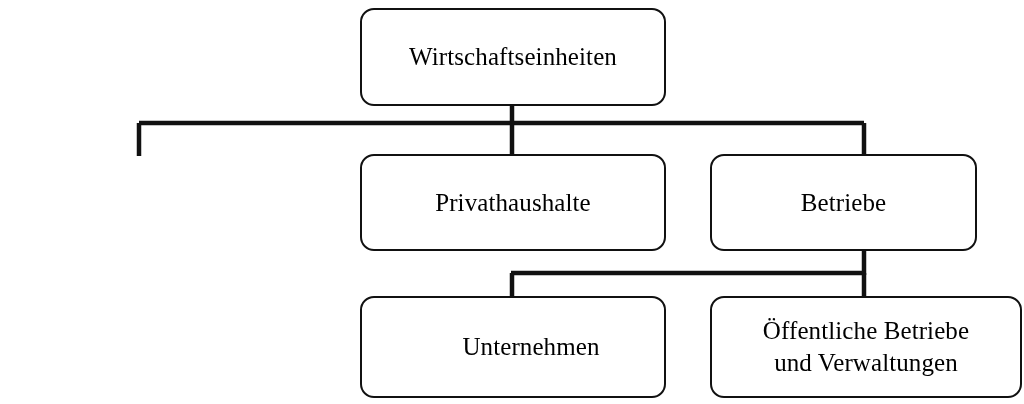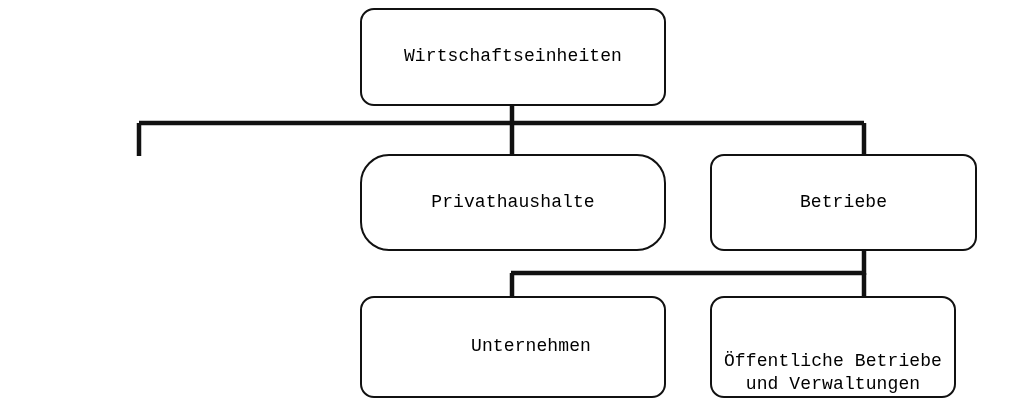--- a/index.html
+++ b/index.html
@@ -34,22 +34,22 @@
     background: #ffffff;
     display: flex;
     align-items: center;
     justify-content: center;
     text-align: center;
   }
   .node-box.filled {
     background: #e8e8e8;
   }
   .node-label {
-    font-family: Liberation Mono, monospace;
-    font-size: 18px;
+    font-family: Liberation Serif, serif;
+    font-size: 25px;
     line-height: 1.28;
     color: #000000;
     font-weight: 400;
     letter-spacing: 0.1px;
     white-space: pre-line;
     padding: 0 6px;
   }
 </style>
 </head>
 <body>
@@ -74,30 +74,30 @@
       <path d="M 512 273 L 512 298"></path>
       <path d="M 864 273 L 864 298"></path>
     </g>
   </svg>
 
   <div class="node-box" id="node-0" style="left: 360px; top: 8px; width: 306px; height: 98px;">
     <span class="node-label">Wirtschaftseinheiten</span>
   </div>
 
 
-  <div class="node-box" id="node-2" style="left: 360px; top: 154px; width: 306px; height: 97px; border-radius: 29px;">
+  <div class="node-box" id="node-2" style="left: 360px; top: 154px; width: 306px; height: 97px;">
     <span class="node-label">Privathaushalte</span>
   </div>
 
   <div class="node-box" id="node-3" style="left: 710px; top: 154px; width: 267px; height: 97px;">
     <span class="node-label">Betriebe</span>
   </div>
 
   <div class="node-box" id="node-4" style="left: 360px; top: 296px; width: 306px; height: 102px; padding-left: 36px;">
     <span class="node-label">Unternehmen</span>
   </div>
 
-  <div class="node-box" id="node-5" style="left: 710px; top: 296px; width: 246px; height: 102px; align-items: flex-end;">
+  <div class="node-box" id="node-5" style="left: 710px; top: 296px; width: 312px; height: 102px;">
     <span class="node-label">Öffentliche Betriebe
 und Verwaltungen</span>
   </div>
 
 </div>
 
 </body></html>

